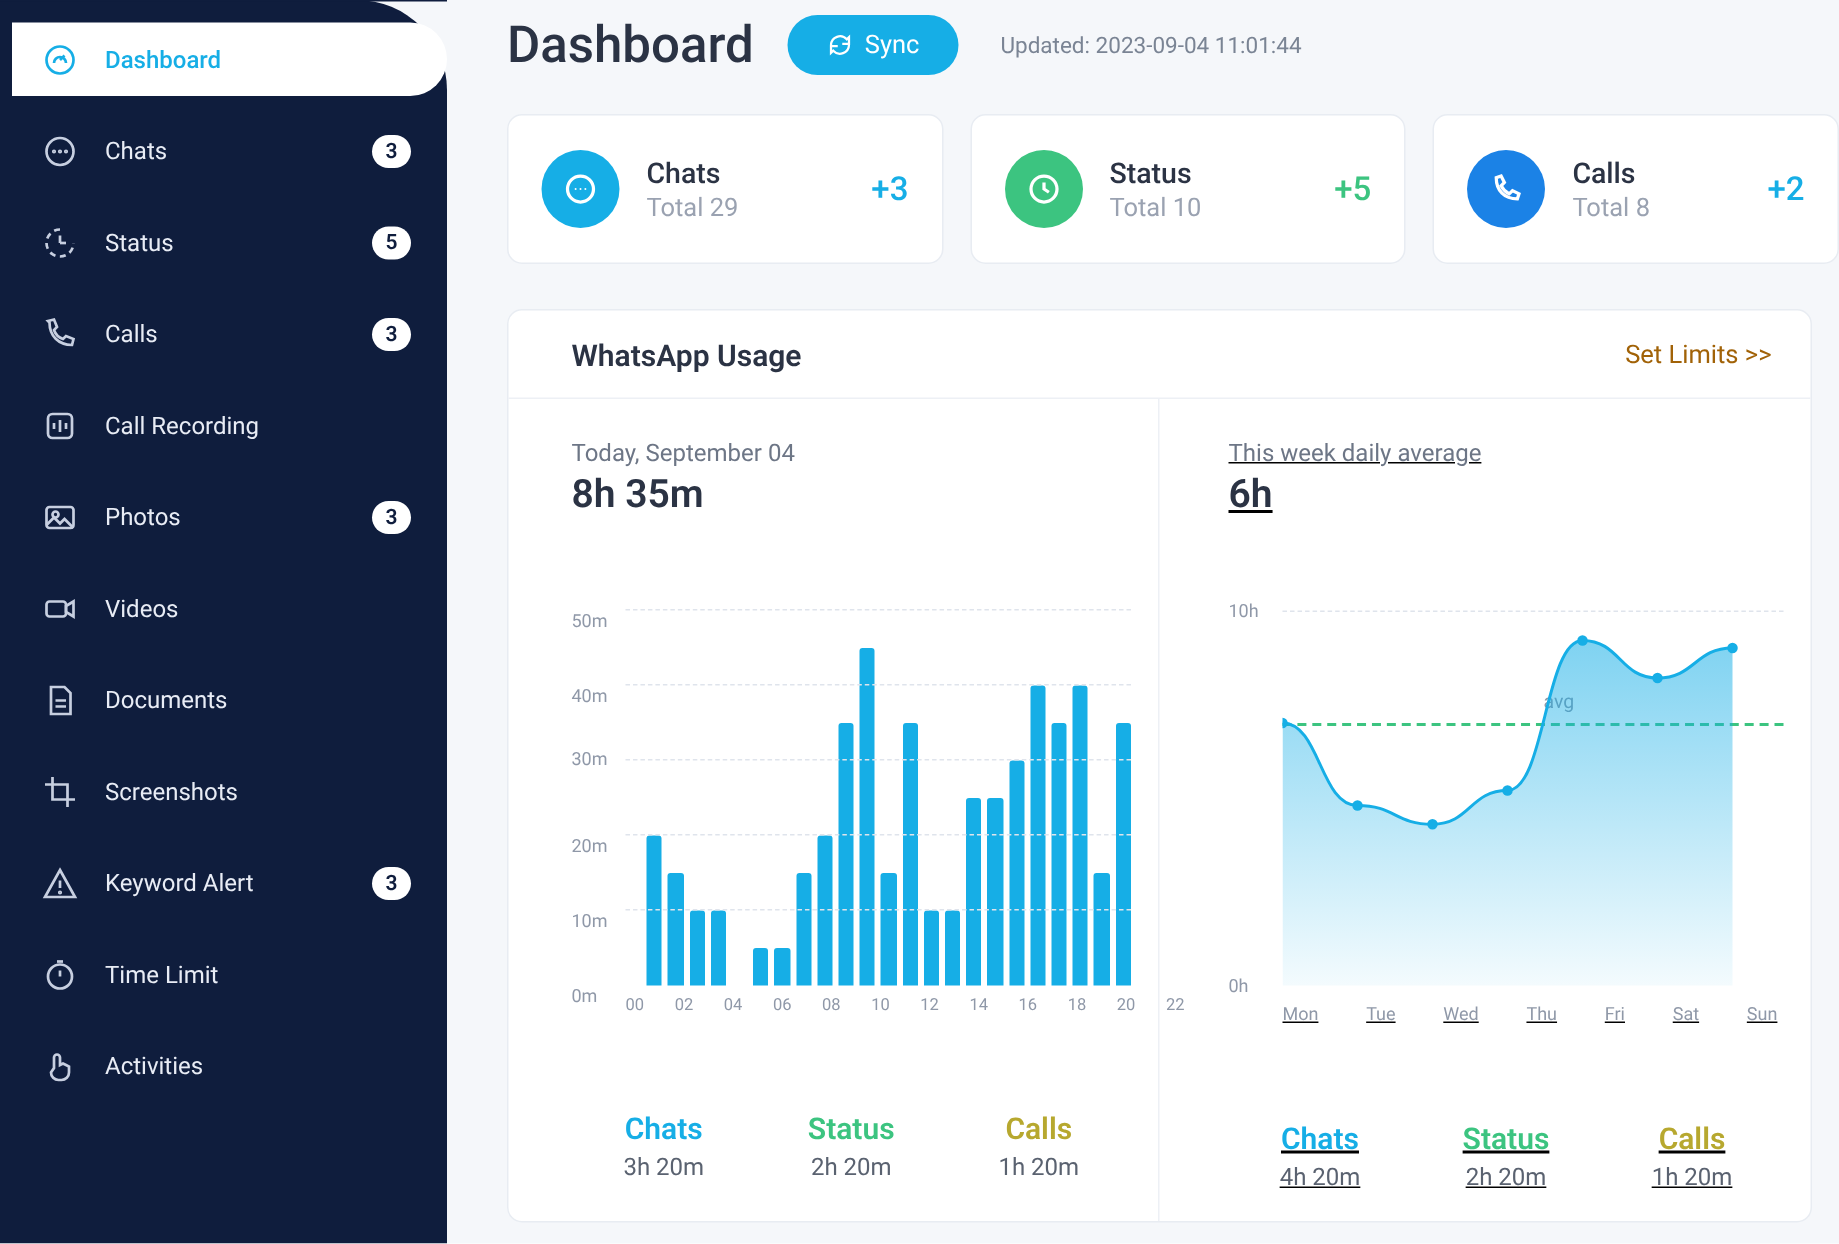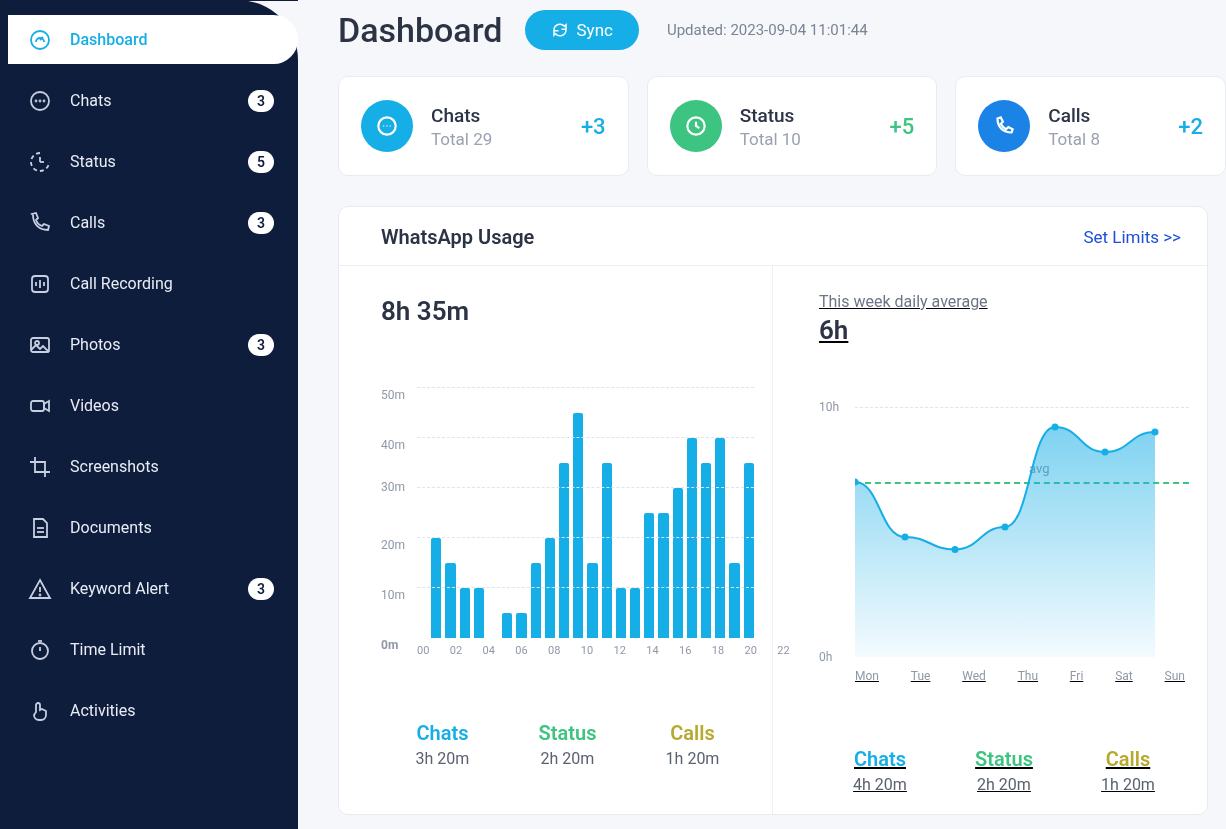--- a/index.html
+++ b/index.html
@@ -33,21 +33,21 @@
   .card .name { font-size: 19px; color: #2b3344; font-weight: 500; }
   .card .total { font-size: 17px; color: #9aa2b1; }
   .card .delta { margin-left: auto; font-size: 22px; font-weight: 500; }
   .delta.blue { color: #16aee6; }
   .delta.green { color: #3cc480; }
   .card.cut { width: 272px; }
   
   .panel { background: #fff; border: 1px solid #e8ecf2; border-radius: 10px; margin-top: 30px; width: 870px; }
   .panel-head { display: flex; align-items: center; justify-content: space-between; padding: 18px 26px 16px 42px; border-bottom: 1px solid #edf0f5; }
   .panel-title { font-size: 20px; font-weight: 600; color: #2b3344; }
-  .set-limits { color: #1d4ed8; font-size: 17px; cursor: pointer; }
+  .set-limits { color: #a16207; font-size: 17px; cursor: pointer; }
   .panel-body { display: flex; }
   .chart-col { padding: 26px 18px 20px 42px; }
   .chart-col.left { width: 434px; border-right: 1px solid #edf0f5; }
   .chart-col.right { flex: 1; padding-left: 46px; text-decoration: underline; }
   .col-sub { font-size: 16px; color: #6d7686; }
   .col-big { font-size: 26px; font-weight: 600; color: #2b3344; margin-top: 4px; }
   .chart-area { margin-top: 62px; position: relative; }
   .bar-chart { display: flex; align-items: flex-end; height: 250px; gap: 4px; position: relative; padding-left: 36px; }
   .bar { width: 14px; background: #16aee6; border-radius: 2px 2px 0 0; }
   .ytick { position: absolute; left: 0; font-size: 12px; color: #8f98a8; transform: translateY(50%); }
@@ -144,35 +144,35 @@
         <svg viewBox="0 0 24 24">
           <rect x="3" y="7" width="13" height="10" rx="2"></rect>
           <path d="M16 10l5-3v10l-5-3z"></path>
         </svg>
       </span>
     <span class="label">Videos</span>
   </div>
   <div class="sidebar-item">
     <span class="icon">
         <svg viewBox="0 0 24 24">
-          <path d="M7 2v15h15"></path>
-          <path d="M2 7h15v15"></path>
-        </svg>
-      </span>
-    <span class="label">Screenshots</span>
-  </div>
-  <div class="sidebar-item">
-    <span class="icon">
-        <svg viewBox="0 0 24 24">
           <path d="M6 3h9l4 4v14H6z"></path>
           <line x1="9" y1="12" x2="16" y2="12"></line>
           <line x1="9" y1="16" x2="16" y2="16"></line>
         </svg>
       </span>
     <span class="label">Documents</span>
+  </div>
+  <div class="sidebar-item">
+    <span class="icon">
+        <svg viewBox="0 0 24 24">
+          <path d="M7 2v15h15"></path>
+          <path d="M2 7h15v15"></path>
+        </svg>
+      </span>
+    <span class="label">Screenshots</span>
   </div>
   <div class="sidebar-item">
     <span class="icon">
         <svg viewBox="0 0 24 24">
           <path d="M12 3l10 18H2z"></path>
           <line x1="12" y1="10" x2="12" y2="15"></line>
           <circle cx="12" cy="18" r="0.5" fill="#c7cfe0"></circle>
         </svg>
       </span>
     <span class="label">Keyword Alert</span>
@@ -255,24 +255,25 @@
   </div>
 
   <section class="panel">
     <div class="panel-head">
       <span class="panel-title">WhatsApp Usage</span>
       <a class="set-limits">Set Limits &gt;&gt;</a>
     </div>
     <div class="panel-body">
 
       <div class="chart-col left">
+        <div class="col-sub">Today, September 04</div>
         <div class="col-big">8h 35m</div>
         <div class="chart-area">
           <div id="bar-chart" class="bar-chart">
-              <span class="ytick" style="bottom: -7px; font-weight: bold;">0m</span>
+              <span class="ytick" style="bottom: -7px;">0m</span>
               <span class="ytick" style="bottom: 43px;">10m</span>
               <div class="grid-line" style="bottom: 50px;"></div>
               <span class="ytick" style="bottom: 93px;">20m</span>
               <div class="grid-line" style="bottom: 100px;"></div>
               <span class="ytick" style="bottom: 151px;">30m</span>
               <div class="grid-line" style="bottom: 150px;"></div>
               <span class="ytick" style="bottom: 193px;">40m</span>
               <div class="grid-line" style="bottom: 200px;"></div>
               <span class="ytick" style="bottom: 243px;">50m</span>
               <div class="grid-line" style="bottom: 250px;"></div>

